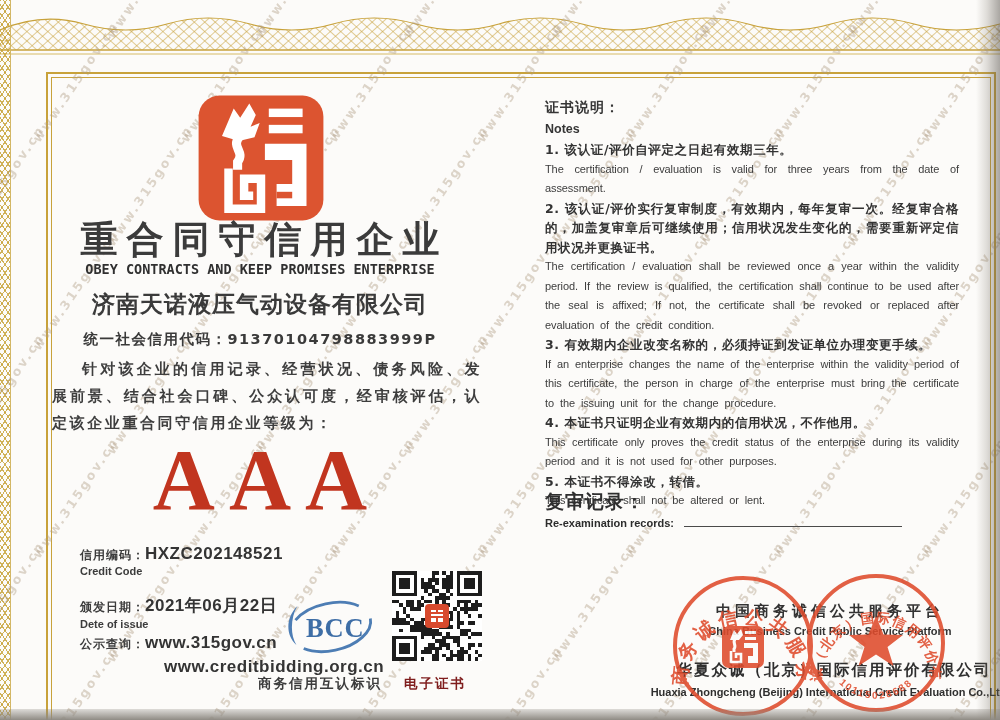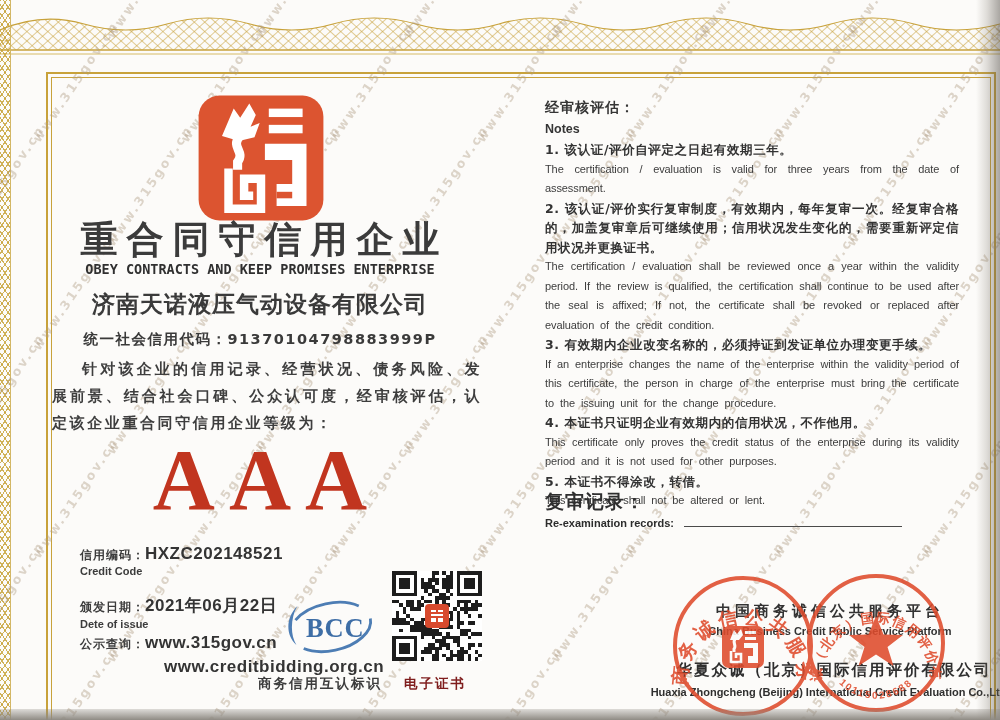--- a/index.html
+++ b/index.html
@@ -455,21 +455,21 @@
       </svg>
       <div class="qr-badge">
           <i></i>
         </div>
     </div>
 
     <div class="mutual">商务信用互认标识</div>
     <div class="ecert">电子证书</div>
 
     <div class="notes">
-      <div class="notes-h-zh">经审核评估：</div>
+      <div class="notes-h-zh">证书说明：</div>
       <div class="notes-h-en">Notes</div>
       <div class="note-zh">1. 该认证/评价自评定之日起有效期三年。</div>
       <div class="note-en">The certification / evaluation is valid for three years from the date of assessment.</div>
       <div class="note-zh">2. 该认证/评价实行复审制度，有效期内，每年复审一次。经复审合格的，加盖复审章后可继续使用；信用状况发生变化的，需要重新评定信用状况并更换证书。</div>
       <div class="note-en">The certification / evaluation shall be reviewed once a year within the validity period. If the review is qualified, the certification shall continue to be used after the seal is affixed; If not, the certificate shall be revoked or replaced after evaluation of the credit condition.</div>
       <div class="note-zh">3. 有效期内企业改变名称的，必须持证到发证单位办理变更手续。</div>
       <div class="note-en">If an enterprise changes the name of the enterprise within the validity period of this certificate, the person in charge of the enterprise must bring the certificate to the issuing unit for the change procedure.</div>
       <div class="note-zh">4. 本证书只证明企业有效期内的信用状况，不作他用。</div>
       <div class="note-en">This certificate only proves the credit status of the enterprise during its validity period and it is not used for other purposes.</div>
       <div class="note-zh">5. 本证书不得涂改，转借。</div>

